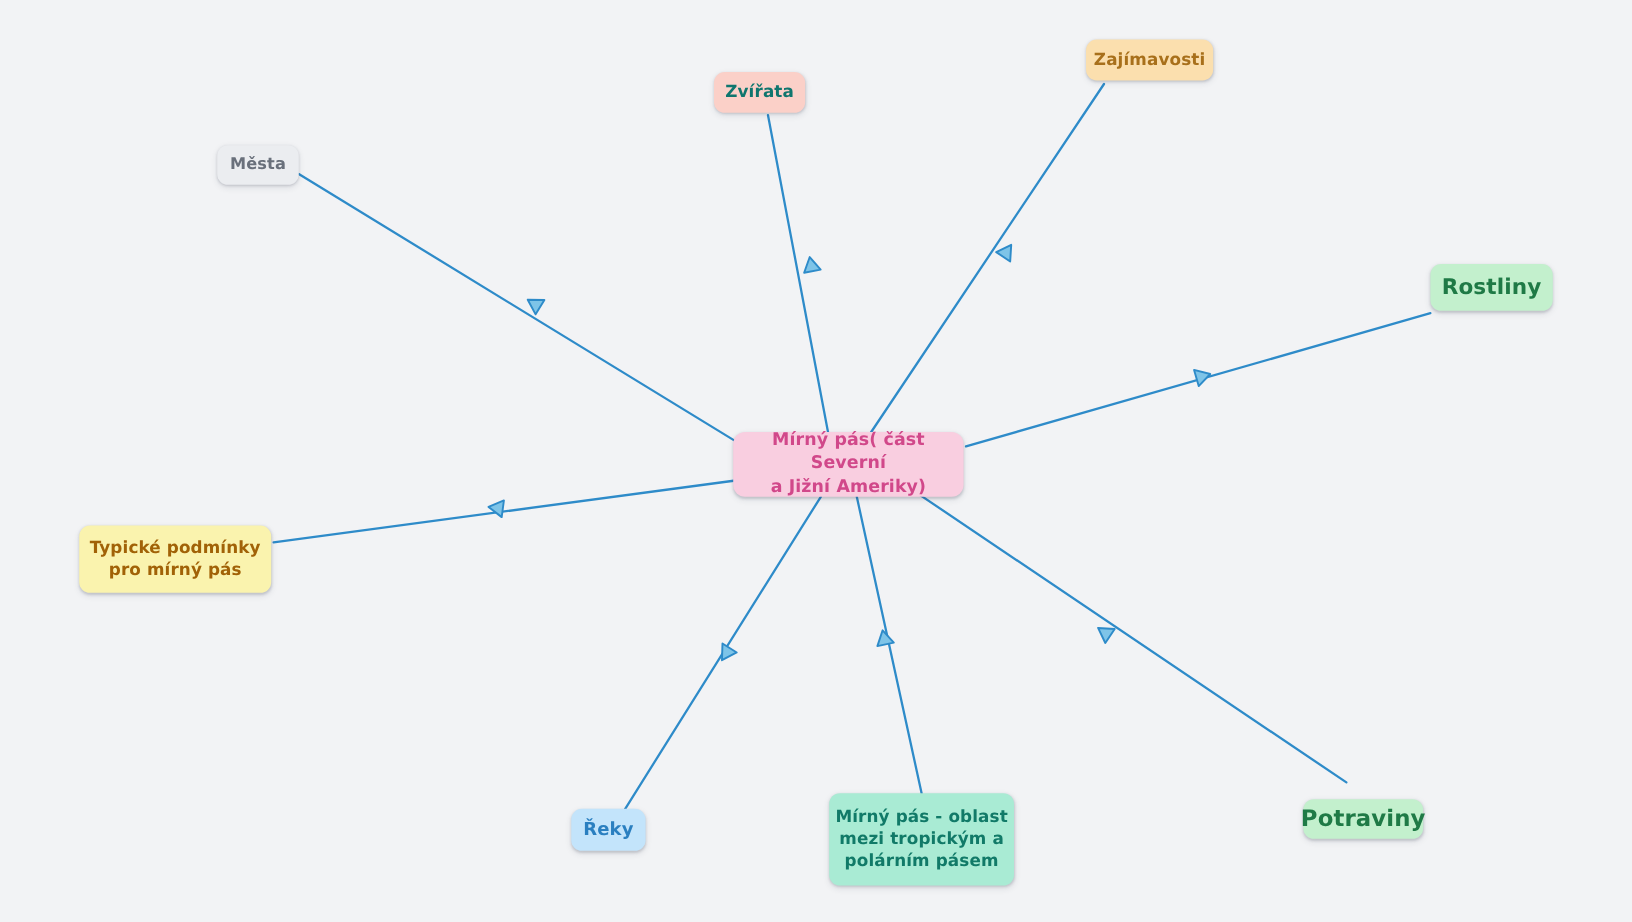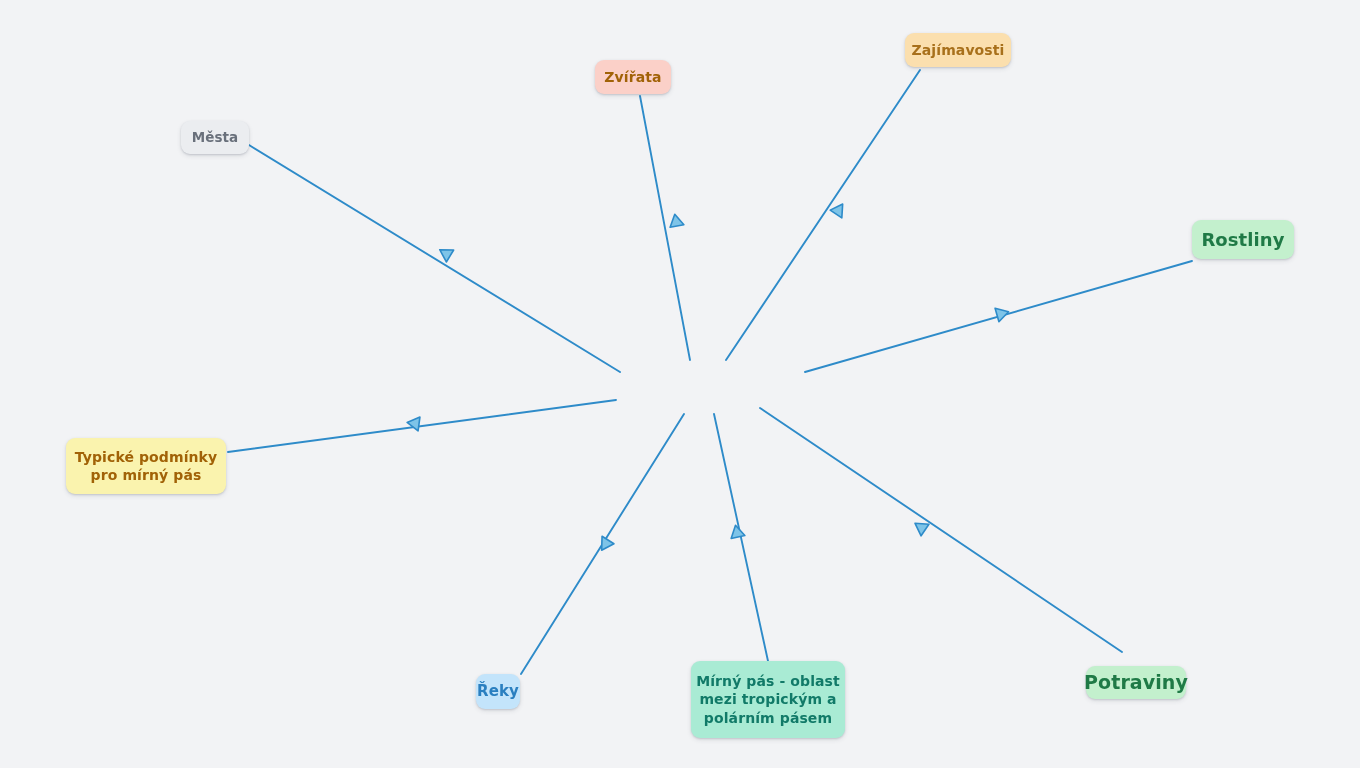--- a/index.html
+++ b/index.html
@@ -57,21 +57,21 @@
     border-radius: 10px;
   }
 
   
   .node-zvirata {
     left: 595px;
     top: 60px;
     width: 76px;
     height: 34px;
     background: #fbd0c8;
-    color: #a16207;
+    color: #0f766e;
     font-size: 14px;
   }
   .node-zajimavosti {
     left: 905px;
     top: 33px;
     width: 106px;
     height: 34px;
     background: #fbdfae;
     color: #a8701b;
     font-size: 14px;
@@ -99,21 +99,21 @@
     top: 438px;
     width: 160px;
     height: 56px;
     background: #faf3ae;
     color: #a16207;
     font-size: 14px;
   }
   .node-reky {
     left: 476px;
     top: 674px;
-    width: 44px;
+    width: 62px;
     height: 35px;
     background: #c3e4fb;
     color: #2a7fc0;
     font-size: 15px;
   }
   .node-oblast {
     left: 691px;
     top: 661px;
     width: 154px;
     height: 77px;
@@ -152,20 +152,22 @@
       <polygon points="0,-7 12,0 0,7" transform="translate(677,226) rotate(259.3)"></polygon>
       <polygon points="0,-7 12,0 0,7" transform="translate(836,214) rotate(303.8)"></polygon>
       <polygon points="0,-7 12,0 0,7" transform="translate(997,315) rotate(-16)"></polygon>
       <polygon points="0,-7 12,0 0,7" transform="translate(419,424) rotate(187.6)"></polygon>
       <polygon points="0,-7 12,0 0,7" transform="translate(608,540) rotate(122)"></polygon>
       <polygon points="0,-7 12,0 0,7" transform="translate(738,537) rotate(-102)"></polygon>
       <polygon points="0,-7 12,0 0,7" transform="translate(925,530) rotate(-146)"></polygon>
     </g>
   </svg>
 
+  <div class="node node-central">Mírný pás( část Severní
+a Jižní Ameriky)</div>
 
   <div class="node node-zvirata">Zvířata</div>
 
   <div class="node node-zajimavosti">Zajímavosti</div>
 
   <div class="node node-mesta">Města</div>
 
   <div class="node node-rostliny">Rostliny</div>
 
   <div class="node node-typicke">Typické podmínky

